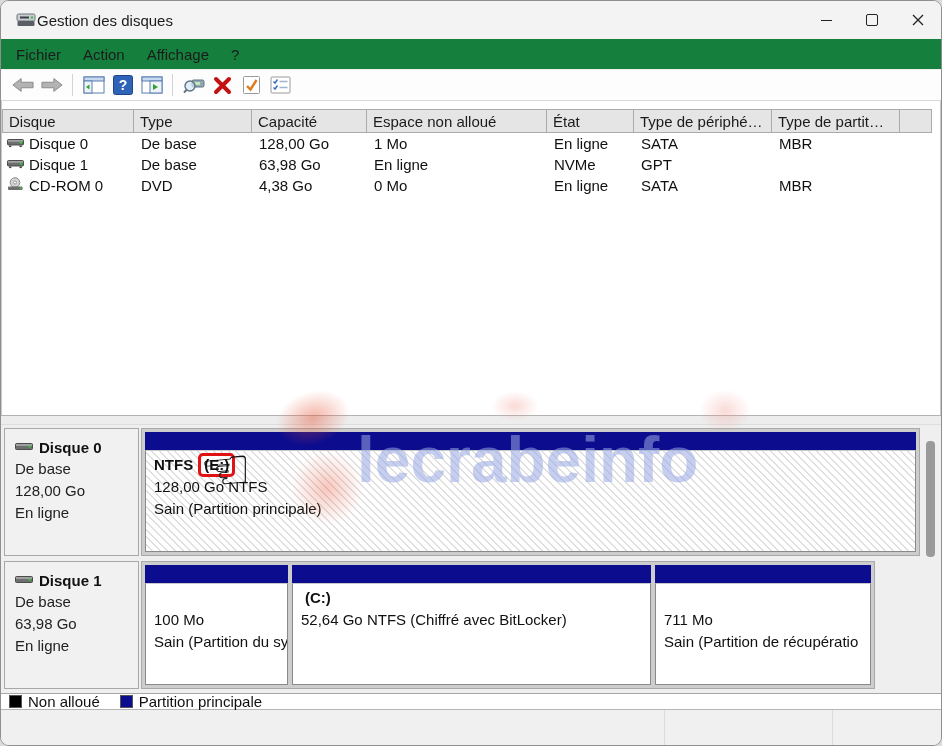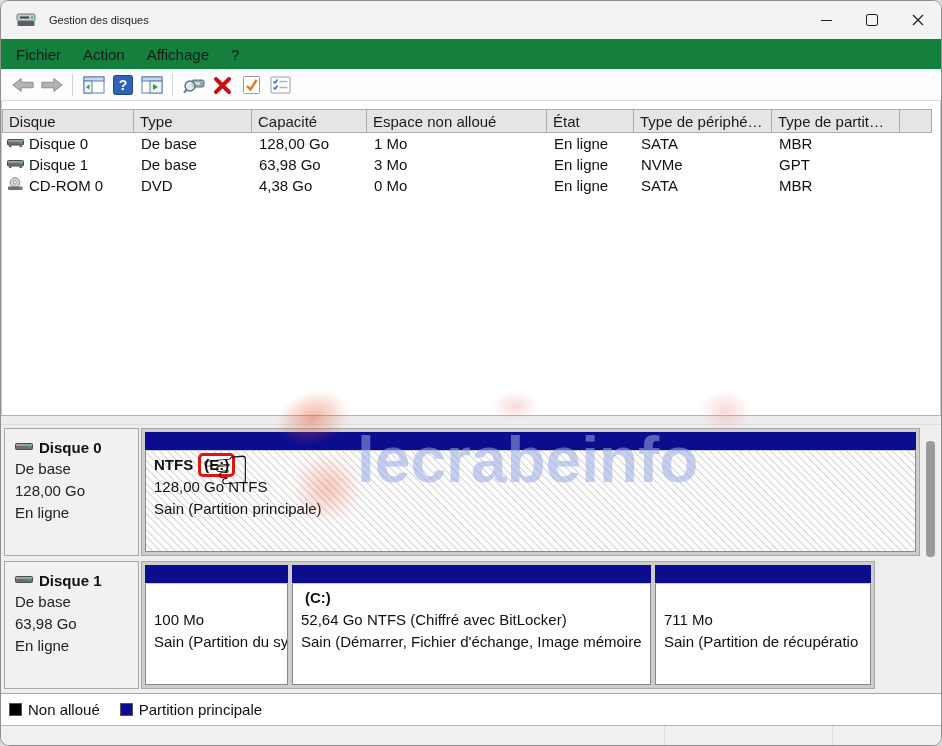--- a/index.html
+++ b/index.html
@@ -4,21 +4,21 @@
 <style>
   html,body{margin:0;padding:0;background:#dadada;}
   body{width:942px;height:746px;position:relative;font-family:"Liberation Sans",sans-serif;
        -webkit-font-smoothing:antialiased;}
   .window{position:absolute;inset:0;background:#f3f3f3;border:1px solid #8f8f8f;
           border-radius:9px;overflow:hidden;box-sizing:border-box;display:flex;flex-direction:column;}
 
   
   .titlebar{height:38px;display:flex;align-items:center;background:#f3f3f3;flex:0 0 auto;}
   .title-icon{margin-left:14px;width:22px;height:22px;display:flex;align-items:center;}
-  .title-text{margin-left:12px;font-size:11px;color:#1b1b1b;}
+  .title-text{margin-left:0;font-size:15px;color:#1b1b1b;}
   .win-controls{margin-left:auto;display:flex;height:100%;}
   .win-btn{width:46px;height:100%;display:flex;align-items:center;justify-content:center;}
   .glyph-min{width:11px;height:0;border-top:1.4px solid #222;display:block;}
   .glyph-max{width:10px;height:10px;border:1.3px solid #222;border-radius:2px;display:block;}
 
   
   .menubar{height:30px;background:#15803d;display:flex;align-items:center;padding-left:4px;
            border-bottom:1px solid #eeeeee;flex:0 0 auto;}
   .menu-item{padding:4px 11px;font-size:15px;color:#1b1b1b;}
 
@@ -61,21 +61,21 @@
   .pline.b{font-weight:bold;}
   .row1{display:flex;align-items:center;}
   .redbox{display:inline-block;border:3px solid #e01212;border-radius:5px;padding:0 3px;margin-left:5px;
           font-weight:bold;line-height:18px;background:rgba(255,255,255,0.75);}
   .hand{position:absolute;left:54px;top:-10px;font-size:58px;line-height:1;color:#111;
         transform:rotate(-5deg);z-index:6;font-family:"DejaVu Sans",sans-serif;}
   .gscroll{position:absolute;left:921px;top:3px;width:16px;height:260px;}
   .gthumb{position:absolute;left:4px;top:13px;width:9px;height:116px;background:#9a9a9a;border-radius:4px;}
 
   
-  .legendbar{height:33px;background:#ffffff;border-top:1px solid #a8a8a8;border-bottom:1px solid #b5b5b5;
+  .legendbar{height:17px;background:#ffffff;border-top:1px solid #a8a8a8;border-bottom:1px solid #b5b5b5;
              display:flex;align-items:center;padding-left:8px;box-sizing:border-box;flex:0 0 auto;gap:6px;}
   .lg-square{width:13px;height:13px;flex:0 0 auto;border:1px solid #555;box-sizing:border-box;}
   .lg-label{font-size:15px;color:#101010;margin-right:14px;}
 
   
   .statusbar{flex:1 1 auto;background:#f0f0f0;display:flex;}
   .sb-pane{height:100%;box-sizing:border-box;}
   .sb-pane.p1{width:663px;}
   .sb-pane.p2{width:168px;border-left:1px solid #dcdcdc;}
   .sb-pane.p3{flex:1;border-left:1px solid #dcdcdc;}
@@ -240,21 +240,20 @@
               <rect x="1" y="4" width="15" height="1.8" fill="#a0a0a0"></rect>
               <circle cx="13.8" cy="6.6" r="1.2" fill="#2fca2f"></circle>
               <rect x="2" y="9.5" width="2.4" height="1.6" fill="#4c4c4c"></rect>
               <rect x="12.5" y="9.5" width="2.4" height="1.6" fill="#4c4c4c"></rect>
             </svg>
         </span>
         <span>Disque 1</span>
       </div>
       <div class="cell">De base</div>
       <div class="cell">63,98 Go</div>
-      <div class="cell">3 Mo</div>
       <div class="cell">En ligne</div>
       <div class="cell">NVMe</div>
       <div class="cell">GPT</div>
       <div class="cell"></div>
         <div></div>
     </div>
 
     <div class="lrow">
       <div class="cell first">
         <span>
@@ -334,21 +333,20 @@
           <div class="pline b"></div>
           <div class="pline">100 Mo</div>
           <div class="pline">Sain (Partition du sy</div>
         </div>
       </div>
       <div class="pcell" style="width:359px;flex:0 0 auto;">
         <div class="pbar"></div>
         <div class="pbox">
           <div class="pline b" style="padding-left:4px;">(C:)</div>
           <div class="pline">52,64 Go NTFS (Chiffré avec BitLocker)</div>
-          <div class="pline">Sain (Démarrer, Fichier d'échange, Image mémoire</div>
         </div>
       </div>
       <div class="pcell" style="flex:1 1 auto;">
         <div class="pbar"></div>
         <div class="pbox">
           <div class="pline b"></div>
           <div class="pline">711 Mo</div>
           <div class="pline">Sain (Partition de récupératio</div>
         </div>
       </div>

